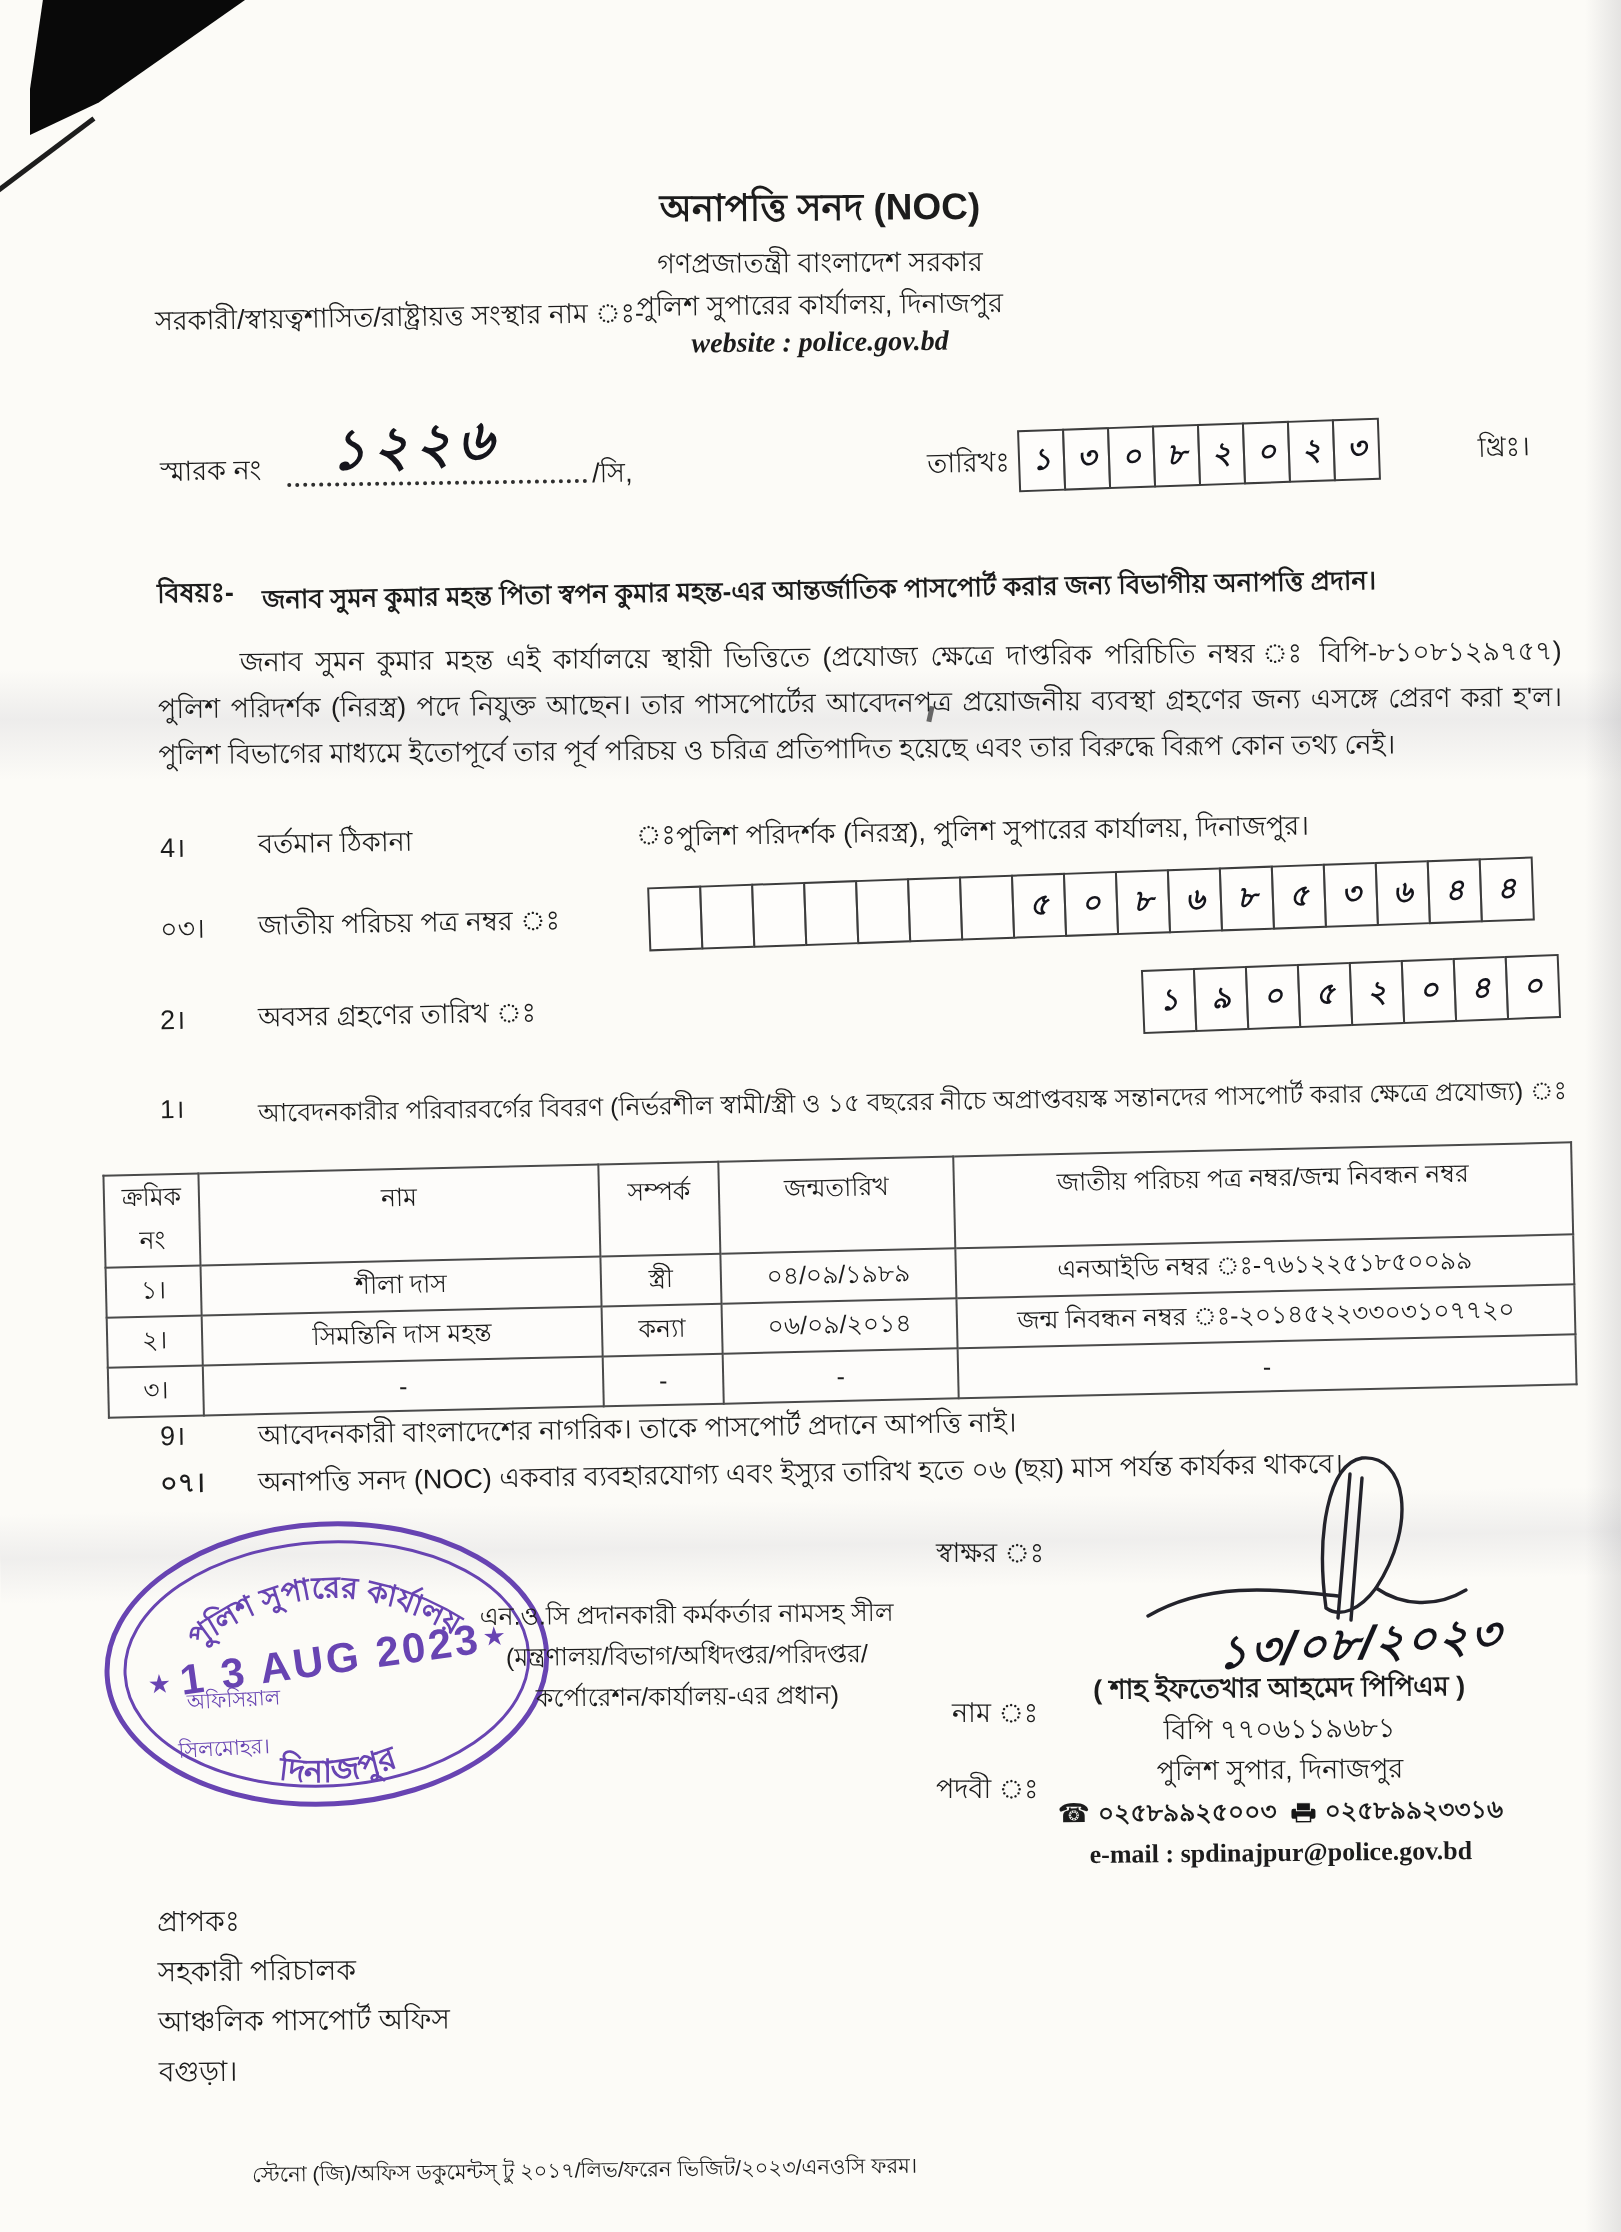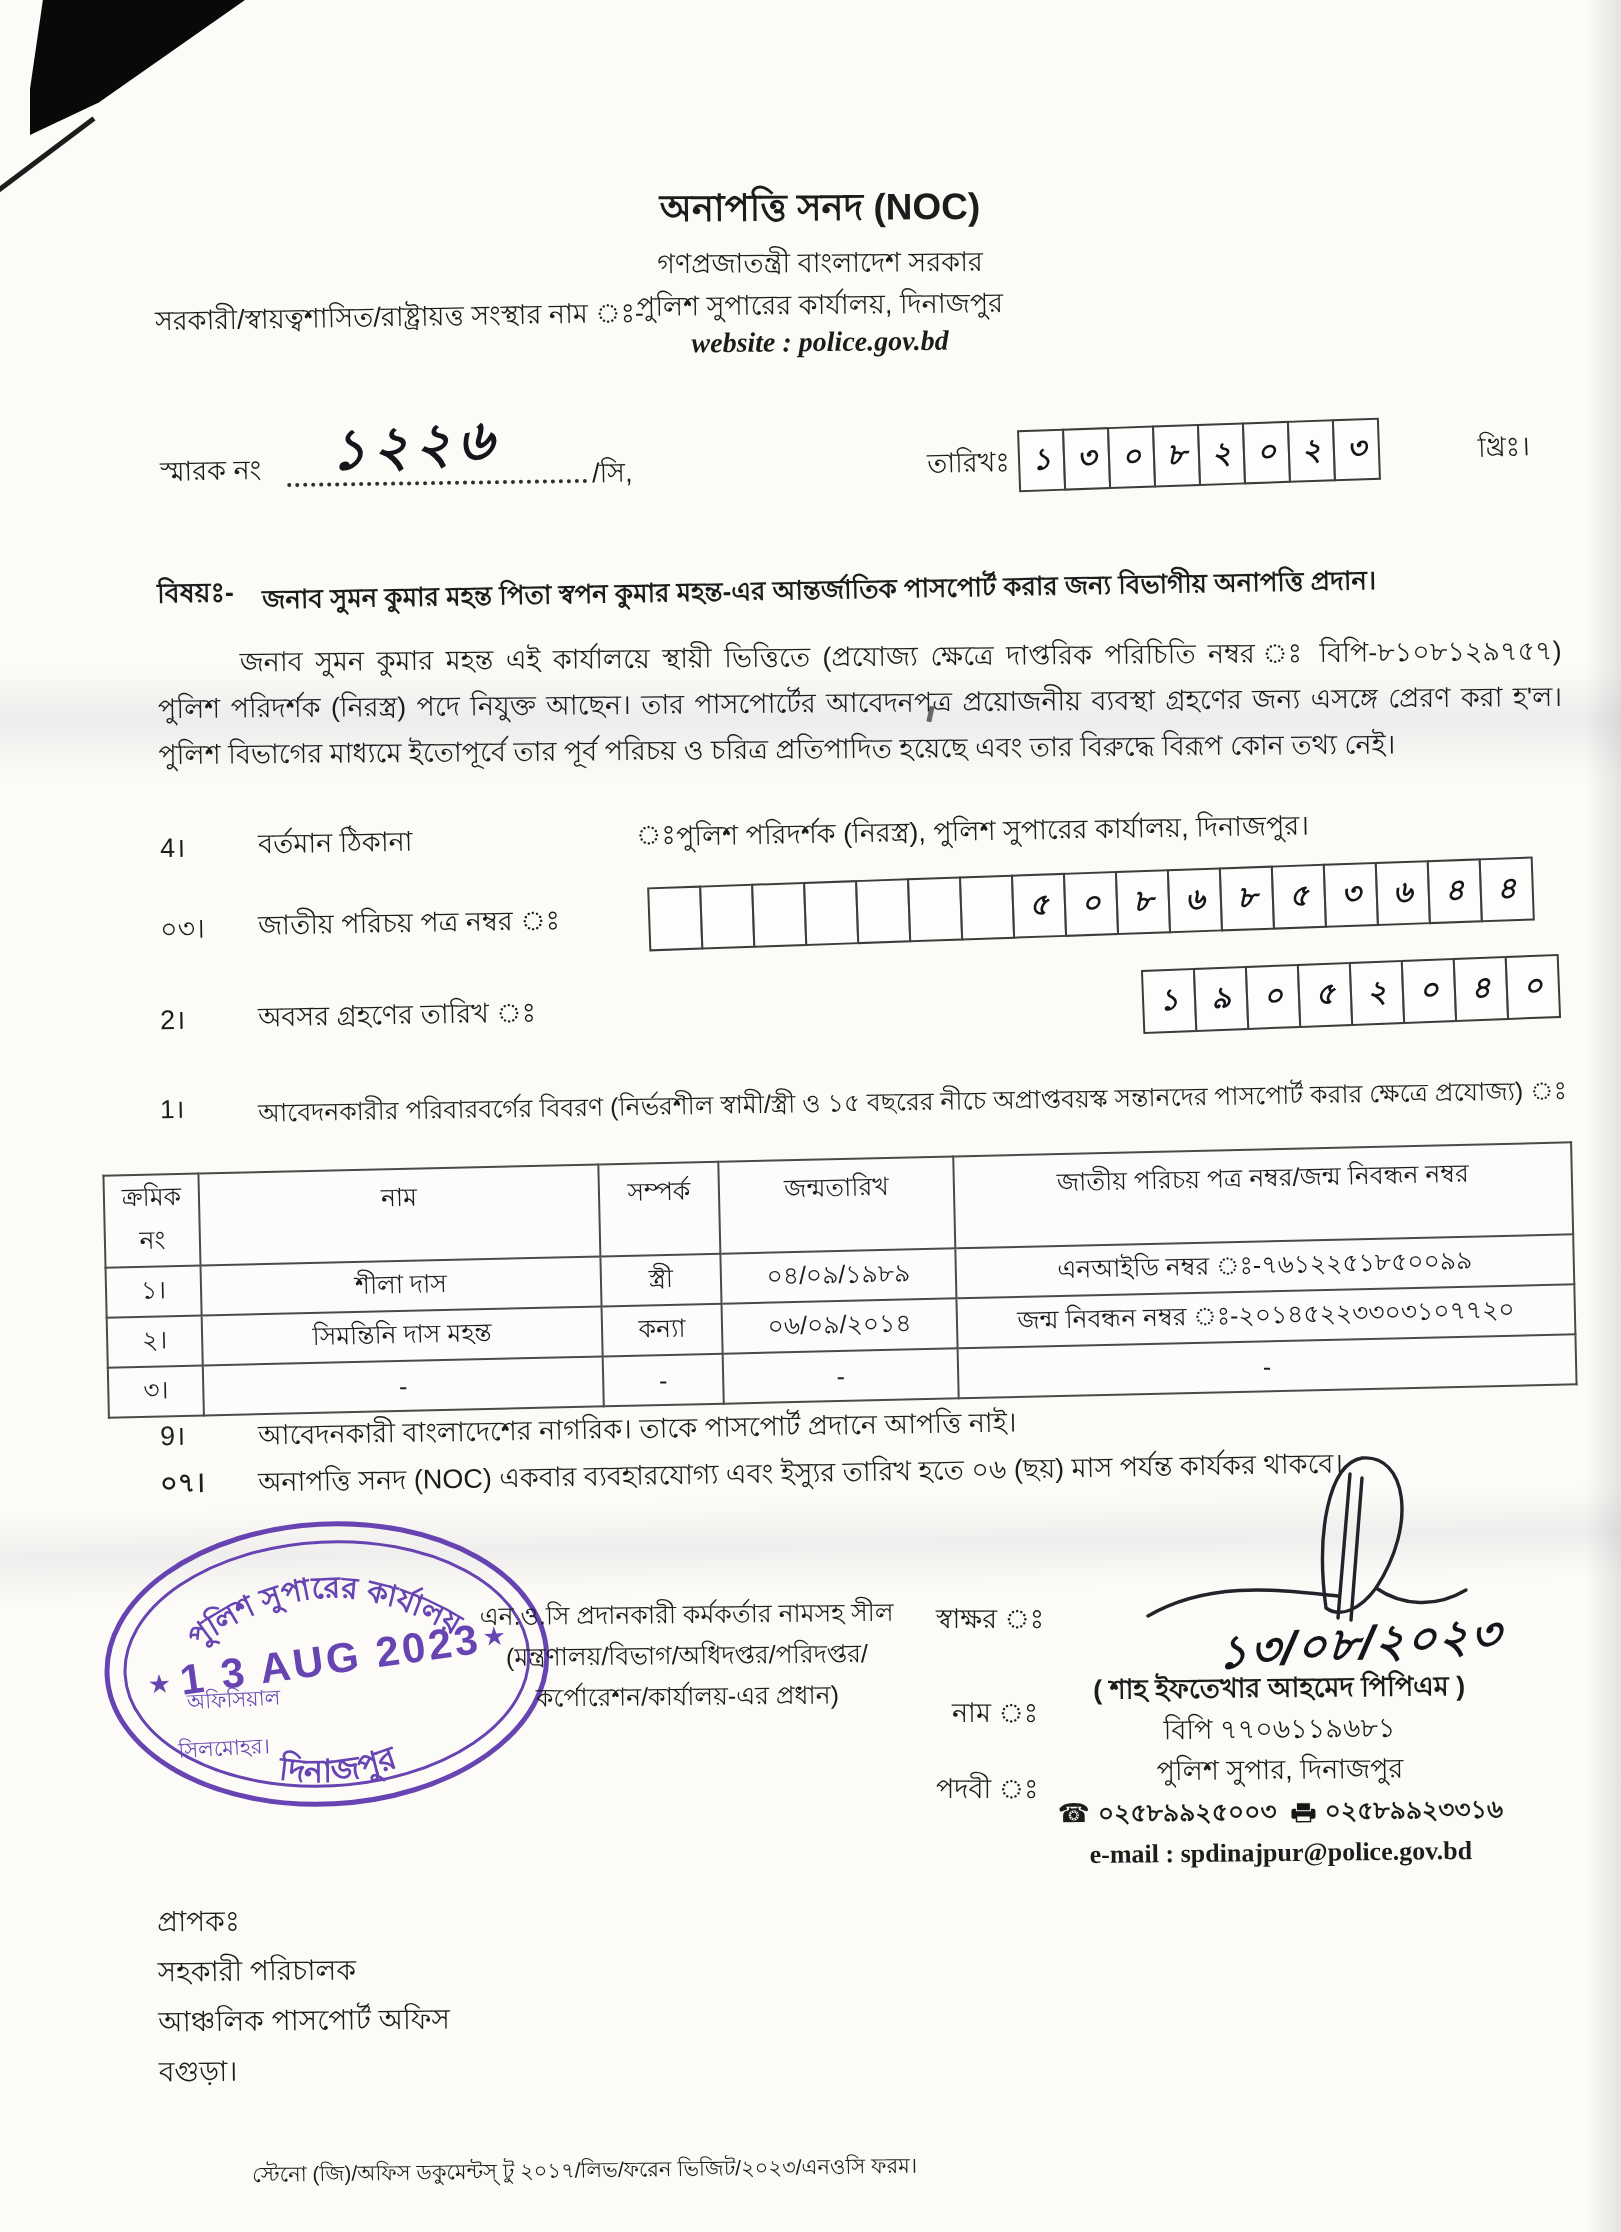--- a/index.html
+++ b/index.html
@@ -196,21 +196,21 @@
       </text>
     </svg>
   </div>
 
   <div class="abs bn" style="left:452px;top:1594px;width:470px;text-align:center;font-size:25px;line-height:41px;transform:rotate(-.6deg);">
     <div>এন.ও.সি প্রদানকারী কর্মকর্তার নামসহ সীল</div>
     <div>(মন্ত্রণালয়/বিভাগ/অধিদপ্তর/পরিদপ্তর/</div>
     <div>কর্পোরেশন/কার্যালয়-এর প্রধান)</div>
   </div>
 
-  <div class="abs bn lbl" style="left:936px;top:1598px;text-align:center;">স্বাক্ষর ঃ</div>
+  <div class="abs bn lbl" style="left:936px;top:1532px;text-align:center;">স্বাক্ষর ঃ</div>
   <div class="abs bn lbl" style="left:952px;top:1692px;">নাম ঃ</div>
   <div class="abs bn lbl" style="left:936px;top:1768px;">পদবী ঃ</div>
 
   <div class="abs" style="left:1130px;top:1448px;width:370px;height:210px;">
     <svg width="370" height="210" viewBox="0 0 370 210" xmlns="http://www.w3.org/2000/svg">
       <g fill="none" stroke="#23232b" stroke-width="3.4" stroke-linecap="round">
         <path d="M 18 168 C 80 132 150 142 208 148"></path>
         <path d="M 196 160 C 186 86 198 16 232 10 C 276 6 288 76 246 140 C 230 162 210 170 196 160"></path>
         <path d="M 220 26 L 208 170"></path>
         <path d="M 232 30 L 221 172"></path>

